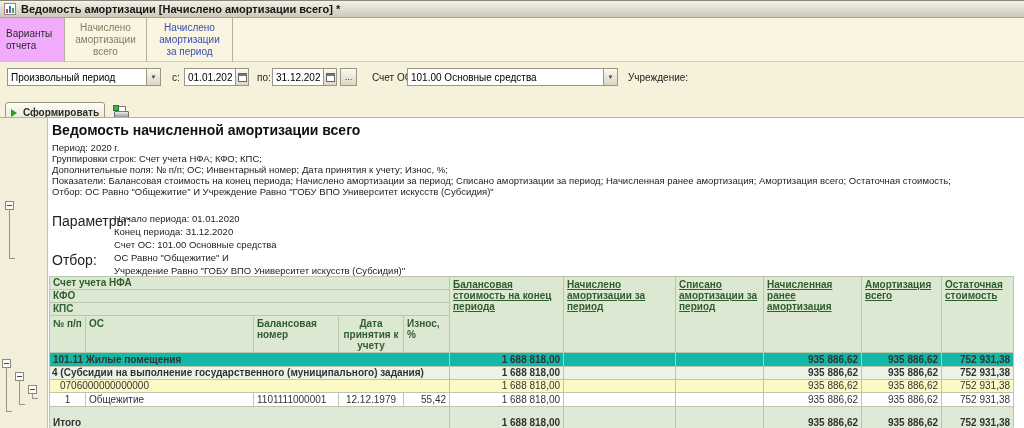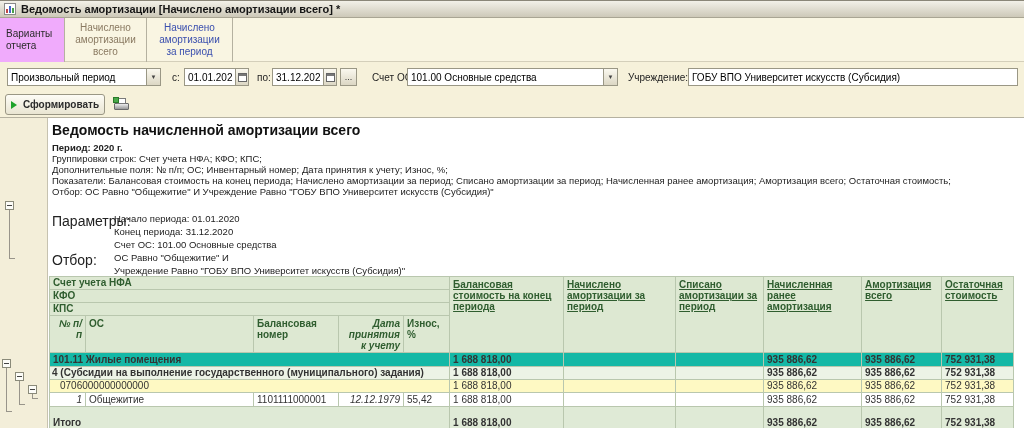--- a/index.html
+++ b/index.html
@@ -46,21 +46,21 @@
   .calbtn { position:absolute; top:6px; width:14px; height:18px;
             background:linear-gradient(#faf8ef,#dcd7c4); border:1px solid #9a9785;
             display:flex; align-items:center; justify-content:center; }
   .cal { width:9px; height:9px; border:1px solid #666; background:#fff; position:relative; }
   .cal::before { content:""; position:absolute; left:0; right:0; top:0; height:2px; background:#777; }
   .morebtn { position:absolute; top:6px; width:17px; height:18px;
              background:linear-gradient(#faf8ef,#dcd7c4); border:1px solid #9a9785;
              font-size:9px; color:#333; display:flex; align-items:center; justify-content:center; }
 
   
-  .actionbar { position:absolute; left:0; top:92px; width:844px; height:25px; }
+  .actionbar { position:absolute; left:0; top:100px; width:844px; height:25px; }
   .gen-btn { position:absolute; left:5px; top:2px; width:100px; height:21px;
              background:linear-gradient(#fdfcf6,#e9e5d2); border:1px solid #9a9785; border-radius:3px;
              display:flex; align-items:center; justify-content:center; gap:6px;
              font-size:10px; font-weight:bold; color:#2b2b2b; }
   .play { width:0; height:0; border-left:6px solid #1fa32c; border-top:4px solid transparent; border-bottom:4px solid transparent; }
   .printer { position:absolute; left:113px; top:5px; width:17px; height:15px; }
   .printer .pbody { position:absolute; left:1px; top:6px; width:15px; height:7px;
                     background:linear-gradient(#ececec,#9a9a9a); border:1px solid #6a6a6a; border-radius:1px; }
   .printer .paper { position:absolute; left:4px; top:1px; width:9px; height:6px; background:#fff; border:1px solid #7a7a7a; }
   .printer .gdoc  { position:absolute; left:0; top:0; width:6px; height:6px; background:#49a949; border:1px solid #2a7a2a; }
@@ -81,22 +81,22 @@
   .cbox { position:absolute; width:9px; height:9px; background:#fcfcf8; border:1px solid #8a8a7a; cursor:pointer; }
   .cbox i { display:block; width:5px; height:1px; background:#444; margin:3px auto 0; }
 
   
   table.grid { position:absolute; left:1px; top:158px; border-collapse:collapse; table-layout:fixed;
                width:964px; font-size:10px; color:#333; }
   .grid td { border:1px solid #b9c7ae; padding:0 3px; overflow:hidden; white-space:nowrap; line-height:12px; }
   .grid td.hdr { background:#dde8d2; color:#2f5d2f; font-weight:bold; }
   .grid td.subhdr { vertical-align:top; white-space:normal; line-height:11px; padding-top:2px; }
   .grid td.measure { vertical-align:top; white-space:normal; line-height:11px; padding-top:2px;text-decoration:underline; }
-  .grid td.num { }
-  .grid td.ctr { text-align:right;font-style:italic; }
+  .grid td.num { text-align:right; }
+  .grid td.ctr { text-align:center; }
   tr.rg1 td { background:#14b8a6; font-weight:bold; }
   tr.rg2 td { background:#ecf3e6; font-weight:bold; }
   tr.rg3 td { background:#fef9c3; }
   tr.rdet td { background:#ffffff; }
   tr.rtot td { background:#dfead6; font-weight:bold; }
   td.ind2 { padding-left:2px; }
   td.ind3 { padding-left:10px; }
 </style>
 </head>
 <body>
@@ -142,21 +142,20 @@
 
   <div class="morebtn" style="left:340px;">...</div>
 
   <span class="lbl" style="left:372px;">Счет ОС:</span>
   <input class="field" style="left: 407px; width: 197px;" readonly="" value="101.00 Основные средства">
   <div class="ddbtn" style="left:603px;">
     <span>▼</span>
   </div>
 
   <span class="lbl" style="left:628px;">Учреждение:</span>
-  <input class="field" style="left: 688px; width: 330px;" readonly="" value="ГОБУ ВПО Университет искусств (Субсидия)">
 </div>
 
 <div class="actionbar">
   <button class="gen-btn">
     <span class="play"></span>
     <span>Сформировать</span>
   </button>
   <div class="printer">
     <span class="pbody"></span>
     <span class="paper"></span>
@@ -182,21 +181,21 @@
     </div>
 
   <div class="bracket" style="left:32px; top:276px; height:5px;  width:6px;"></div>
   <div class="cbox" style="left:28px; top:267px;">
       <i></i>
     </div>
 
   <div class="report-doc">
     <div class="rep-title">Ведомость начисленной амортизации всего</div>
 
-    <div class="meta" style="top:24px;font-weight:bold;">Период: 2020 г.</div>
+    <div class="meta" style="top:24px;">Период: 2020 г.</div>
     <div class="meta" style="top:35px;">Группировки строк: Счет учета НФА; КФО; КПС;</div>
     <div class="meta" style="top:57px;">Показатели: Балансовая стоимость на конец периода; Начислено амортизации за период; Списано амортизации за период; Начисленная ранее амортизация; Амортизация всего; Остаточная стоимость;</div>
     <div class="meta" style="top:46px;">Дополнительные поля: № п/п; ОС; Инвентарный номер; Дата принятия к учету; Износ, %;</div>
     <div class="meta" style="top:68px;">Отбор: ОС Равно "Общежитие" И Учреждение Равно "ГОБУ ВПО Университет искусств (Субсидия)"</div>
 
     <div class="plabel" style="top:95px;">Параметры:</div>
     <div class="pval" style="top:95px;">Начало периода: 01.01.2020</div>
     <div class="pval" style="top:108px;">Конец периода: 31.12.2020</div>
     <div class="pval" style="top:121px;">Счет ОС: 101.00 Основные средства</div>
     <div class="plabel" style="top:134px;">Отбор:</div>

